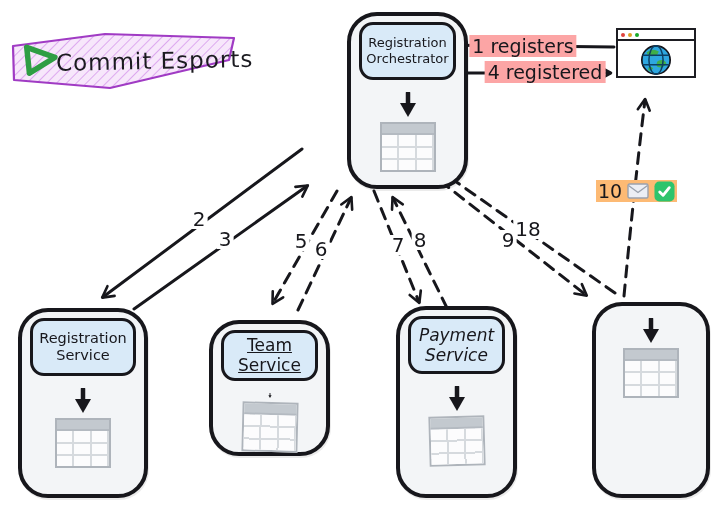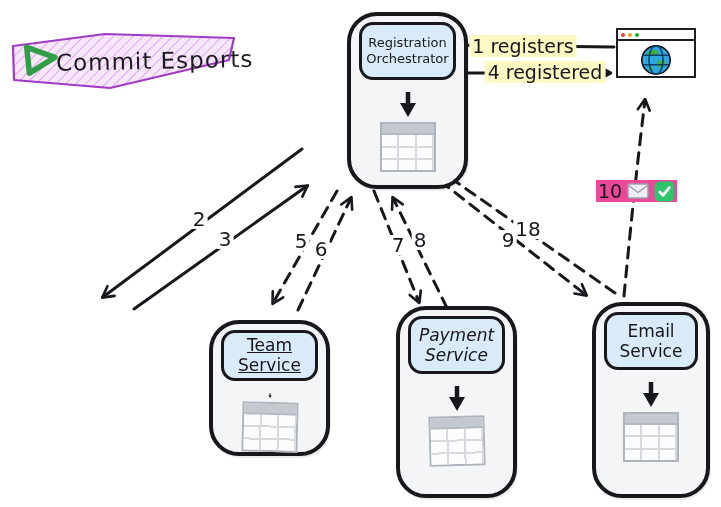--- a/index.html
+++ b/index.html
@@ -64,29 +64,29 @@
   .browser-bar{
     height:9px;border-bottom:2px solid #1d1d22;display:flex;align-items:center;
     gap:3px;padding-left:3px;background:#ffffff;
   }
   .dot{width:4px;height:4px;border-radius:50%;display:inline-block;}
   .globe{margin:2px auto 0 auto;}
 
   
   .edge-label{
     position:absolute;transform:translate(-50%,-50%);font-size:19px;font-weight:500;
-    color:#17171c;background:#fef9c3;padding:0 3px;white-space:nowrap;
+    color:#17171c;background:#fca5a5;padding:0 3px;white-space:nowrap;
   }
   .num{
     position:absolute;transform:translate(-50%,-50%);font-size:20px;font-weight:500;
     color:#17171c;background:#ffffff;padding:0 2px;line-height:1;
   }
   .num-group{
     position:absolute;left:596px;top:180px;display:flex;align-items:center;gap:5px;
-    font-size:19px;font-weight:500;background:#ec4899;padding:0 2px;
+    font-size:19px;font-weight:500;background:#fdba74;padding:0 2px;
   }
 </style>
 </head>
 <body>
 
 <div class="canvas">
 
   <svg class="edges" width="721" height="507" viewBox="0 0 721 507">
     <defs>
       <marker id="ah" markerUnits="userSpaceOnUse" markerWidth="18" markerHeight="18" refX="12" refY="8" orient="auto">
@@ -129,20 +129,31 @@
     <svg class="down-arrow" width="22" height="26" viewBox="0 0 22 26">
       <path d="M11,1 V13" stroke="#17171c" stroke-width="4.5" stroke-linecap="round"></path>
       <polygon points="3,11 19,11 11,25" fill="#17171c"></polygon>
     </svg>
     <div class="table-icon">
       <div class="tbl-head"></div>
       <div class="tbl-body"></div>
     </div>
   </div>
 
+  <div class="node svc-registration">
+    <div class="node-label">Registration Service</div>
+    <svg class="down-arrow" width="22" height="26" viewBox="0 0 22 26">
+      <path d="M11,1 V13" stroke="#17171c" stroke-width="4.5" stroke-linecap="round"></path>
+      <polygon points="3,11 19,11 11,25" fill="#17171c"></polygon>
+    </svg>
+    <div class="table-icon">
+      <div class="tbl-head"></div>
+      <div class="tbl-body"></div>
+    </div>
+  </div>
 
   <div class="node svc-team">
     <div class="node-label">Team Service</div>
     <svg class="down-arrow" width="22" height="26" viewBox="0 0 22 26">
       <path d="M11,1 V13" stroke="#17171c" stroke-width="4.5" stroke-linecap="round"></path>
       <polygon points="3,11 19,11 11,25" fill="#17171c"></polygon>
     </svg>
     <div class="table-icon tilt-r">
       <div class="tbl-head"></div>
       <div class="tbl-body"></div>
@@ -155,21 +166,20 @@
       <path d="M11,1 V13" stroke="#17171c" stroke-width="4.5" stroke-linecap="round"></path>
       <polygon points="3,11 19,11 11,25" fill="#17171c"></polygon>
     </svg>
     <div class="table-icon tilt-l">
       <div class="tbl-head"></div>
       <div class="tbl-body"></div>
     </div>
   </div>
 
   <div class="node svc-email">
-    <div class="node-label">Email Service</div>
     <svg class="down-arrow" width="22" height="26" viewBox="0 0 22 26">
       <path d="M11,1 V13" stroke="#17171c" stroke-width="4.5" stroke-linecap="round"></path>
       <polygon points="3,11 19,11 11,25" fill="#17171c"></polygon>
     </svg>
     <div class="table-icon">
       <div class="tbl-head"></div>
       <div class="tbl-body"></div>
     </div>
   </div>
 

